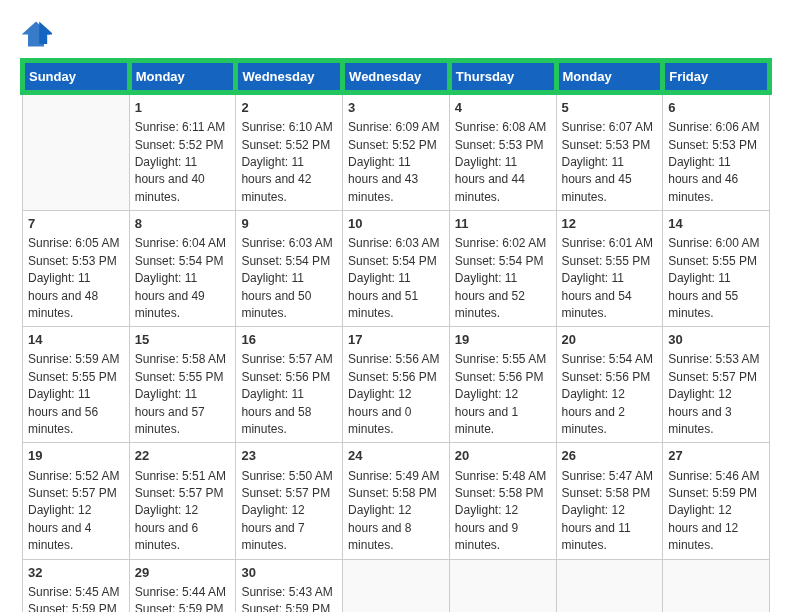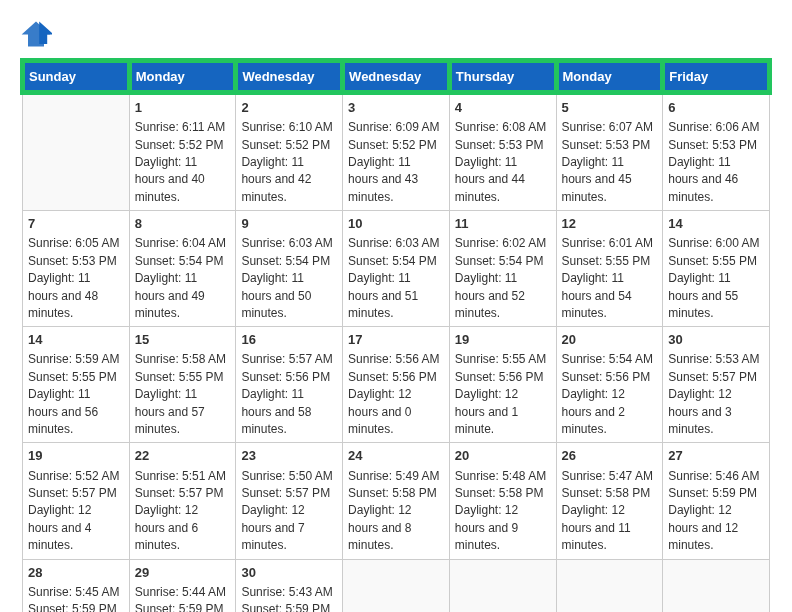--- a/index.html
+++ b/index.html
@@ -228,21 +228,21 @@
           <span class="day-number">26</span>
           <div class="day-info">Sunrise: 5:47 AM<br>Sunset: 5:58 PM<br>Daylight: 12 hours and 11 minutes.</div>
         </td>
         <td>
           <span class="day-number">27</span>
           <div class="day-info">Sunrise: 5:46 AM<br>Sunset: 5:59 PM<br>Daylight: 12 hours and 12 minutes.</div>
         </td>
       </tr>
       <tr>
         <td>
-          <span class="day-number">28</span>
+          <span class="day-number">32</span>
           <div class="day-info">Sunrise: 5:45 AM<br>Sunset: 5:59 PM<br>Daylight: 12 hours and 13 minutes.</div>
         </td>
         <td>
           <span class="day-number">29</span>
           <div class="day-info">Sunrise: 5:44 AM<br>Sunset: 5:59 PM<br>Daylight: 12 hours and 14 minutes.</div>
         </td>
         <td>
           <span class="day-number">30</span>
           <div class="day-info">Sunrise: 5:43 AM<br>Sunset: 5:59 PM<br>Daylight: 12 hours and 16 minutes.</div>
         </td>

